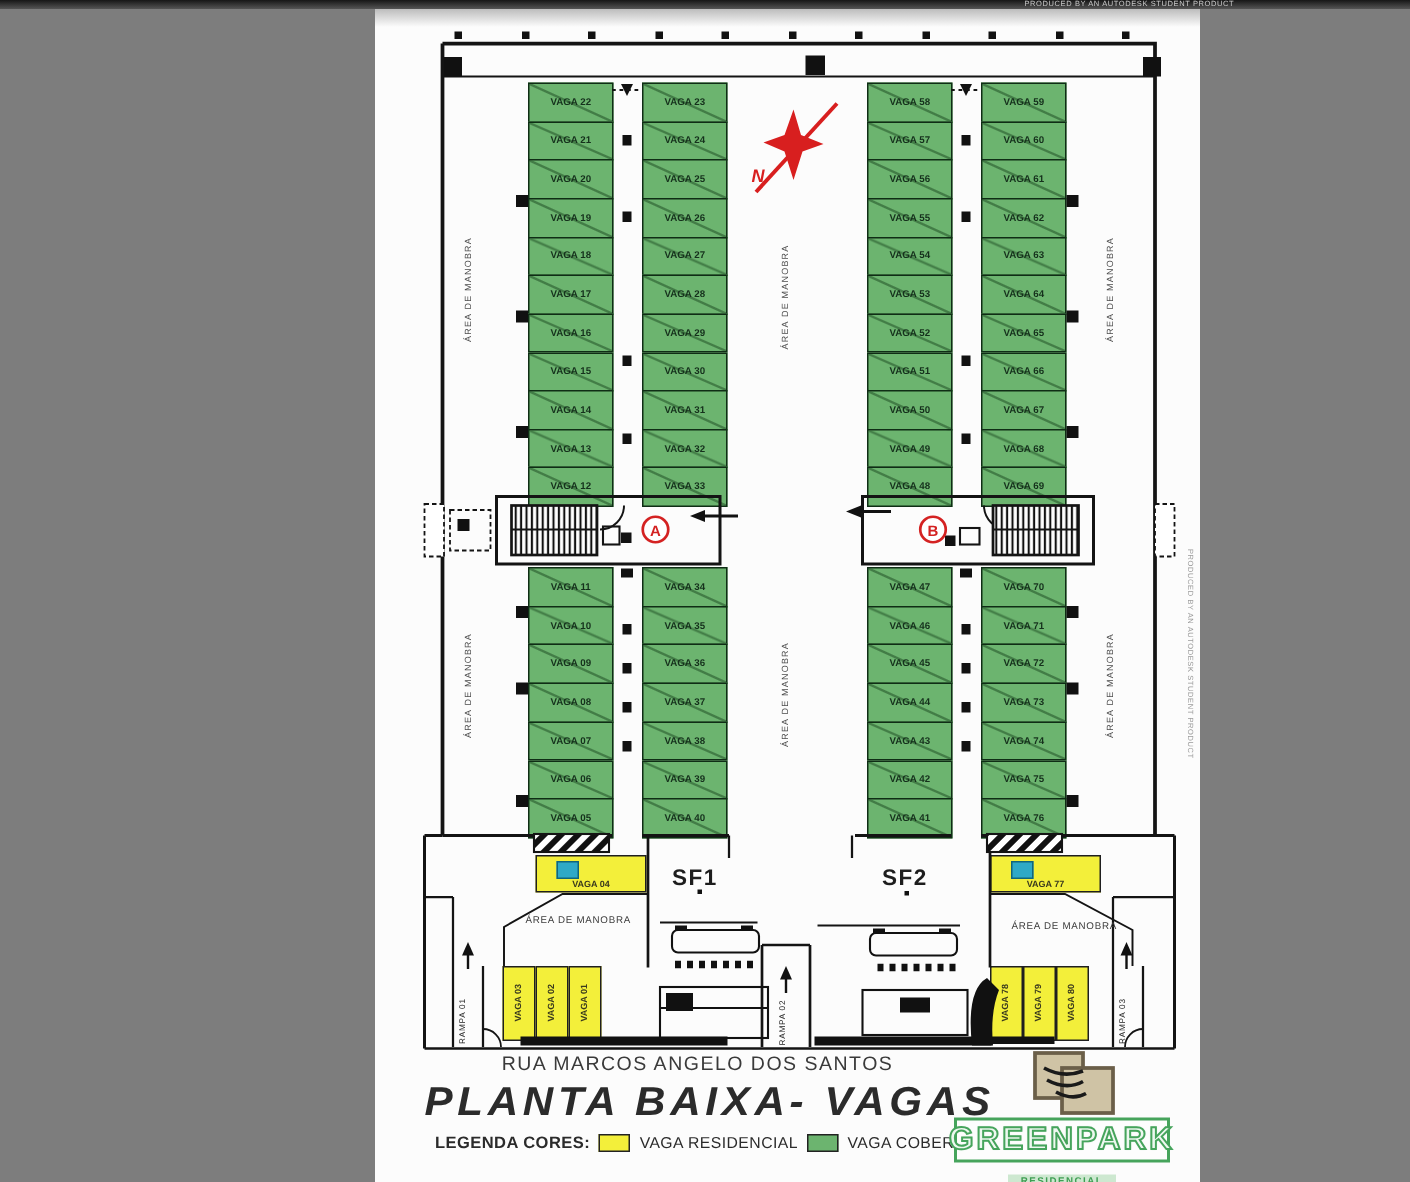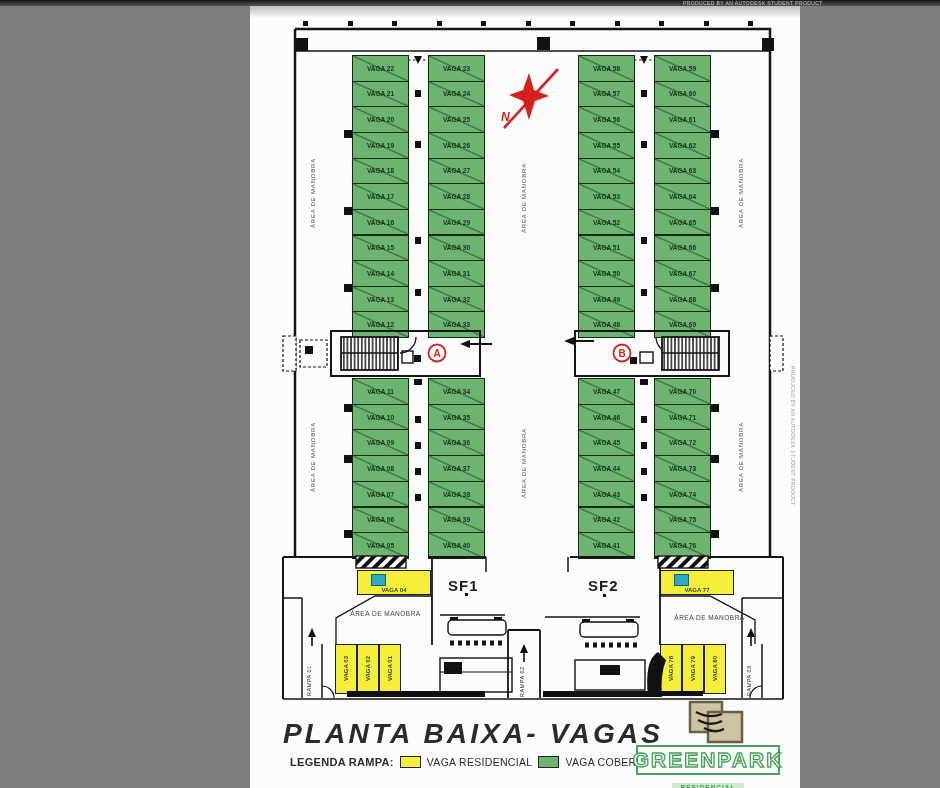--- a/index.html
+++ b/index.html
@@ -322,23 +322,24 @@
   <div class="hlabel" style="left:338px;top:610px;width:95px;">ÁREA DE MANOBRA</div>
   <div class="hlabel" style="left:662px;top:614px;width:95px;">ÁREA DE MANOBRA</div>
 
   <div class="ramp" style="left:306px;top:650px;height:46px;">RAMPA 01</div>
   <div class="ramp" style="left:519px;top:665px;height:32px;">RAMPA 02</div>
   <div class="ramp" style="left:746px;top:650px;height:46px;">RAMPA 03</div>
 
   <div class="sf" style="left:448px;top:577px;">SF1</div>
   <div class="sf" style="left:588px;top:577px;">SF2</div>
 
+  <div id="street">RUA MARCOS ANGELO DOS SANTOS</div>
   <div id="title">PLANTA BAIXA- VAGAS</div>
   <div id="legend">
-    <span class="lg-label">LEGENDA RAMPA:</span>
+    <span class="lg-label">LEGENDA CORES:</span>
     <span class="sw" style="background: rgb(243, 239, 58);"></span>
     <span class="lg-item">VAGA RESIDENCIAL</span>
     <span class="sw" style="background: rgb(108, 180, 111);"></span>
     <span class="lg-item">VAGA COBERTA</span>
   </div>
 
   <svg width="70" height="46" viewBox="0 0 70 46" style="position:absolute;left:682px;top:700px;z-index:3;">
     <rect x="8" y="2" width="32" height="30" fill="#cfc3a5" stroke="#6b5f49" stroke-width="2.5"></rect>
     <rect x="26" y="12" width="34" height="30" fill="#cfc3a5" stroke="#6b5f49" stroke-width="2.5"></rect>
     <path d="M14,12 q13,7 26,2 M16,20 q13,7 24,1 M22,28 q11,6 20,1" stroke="#1a1a1a" stroke-width="2.4" fill="none"></path>

